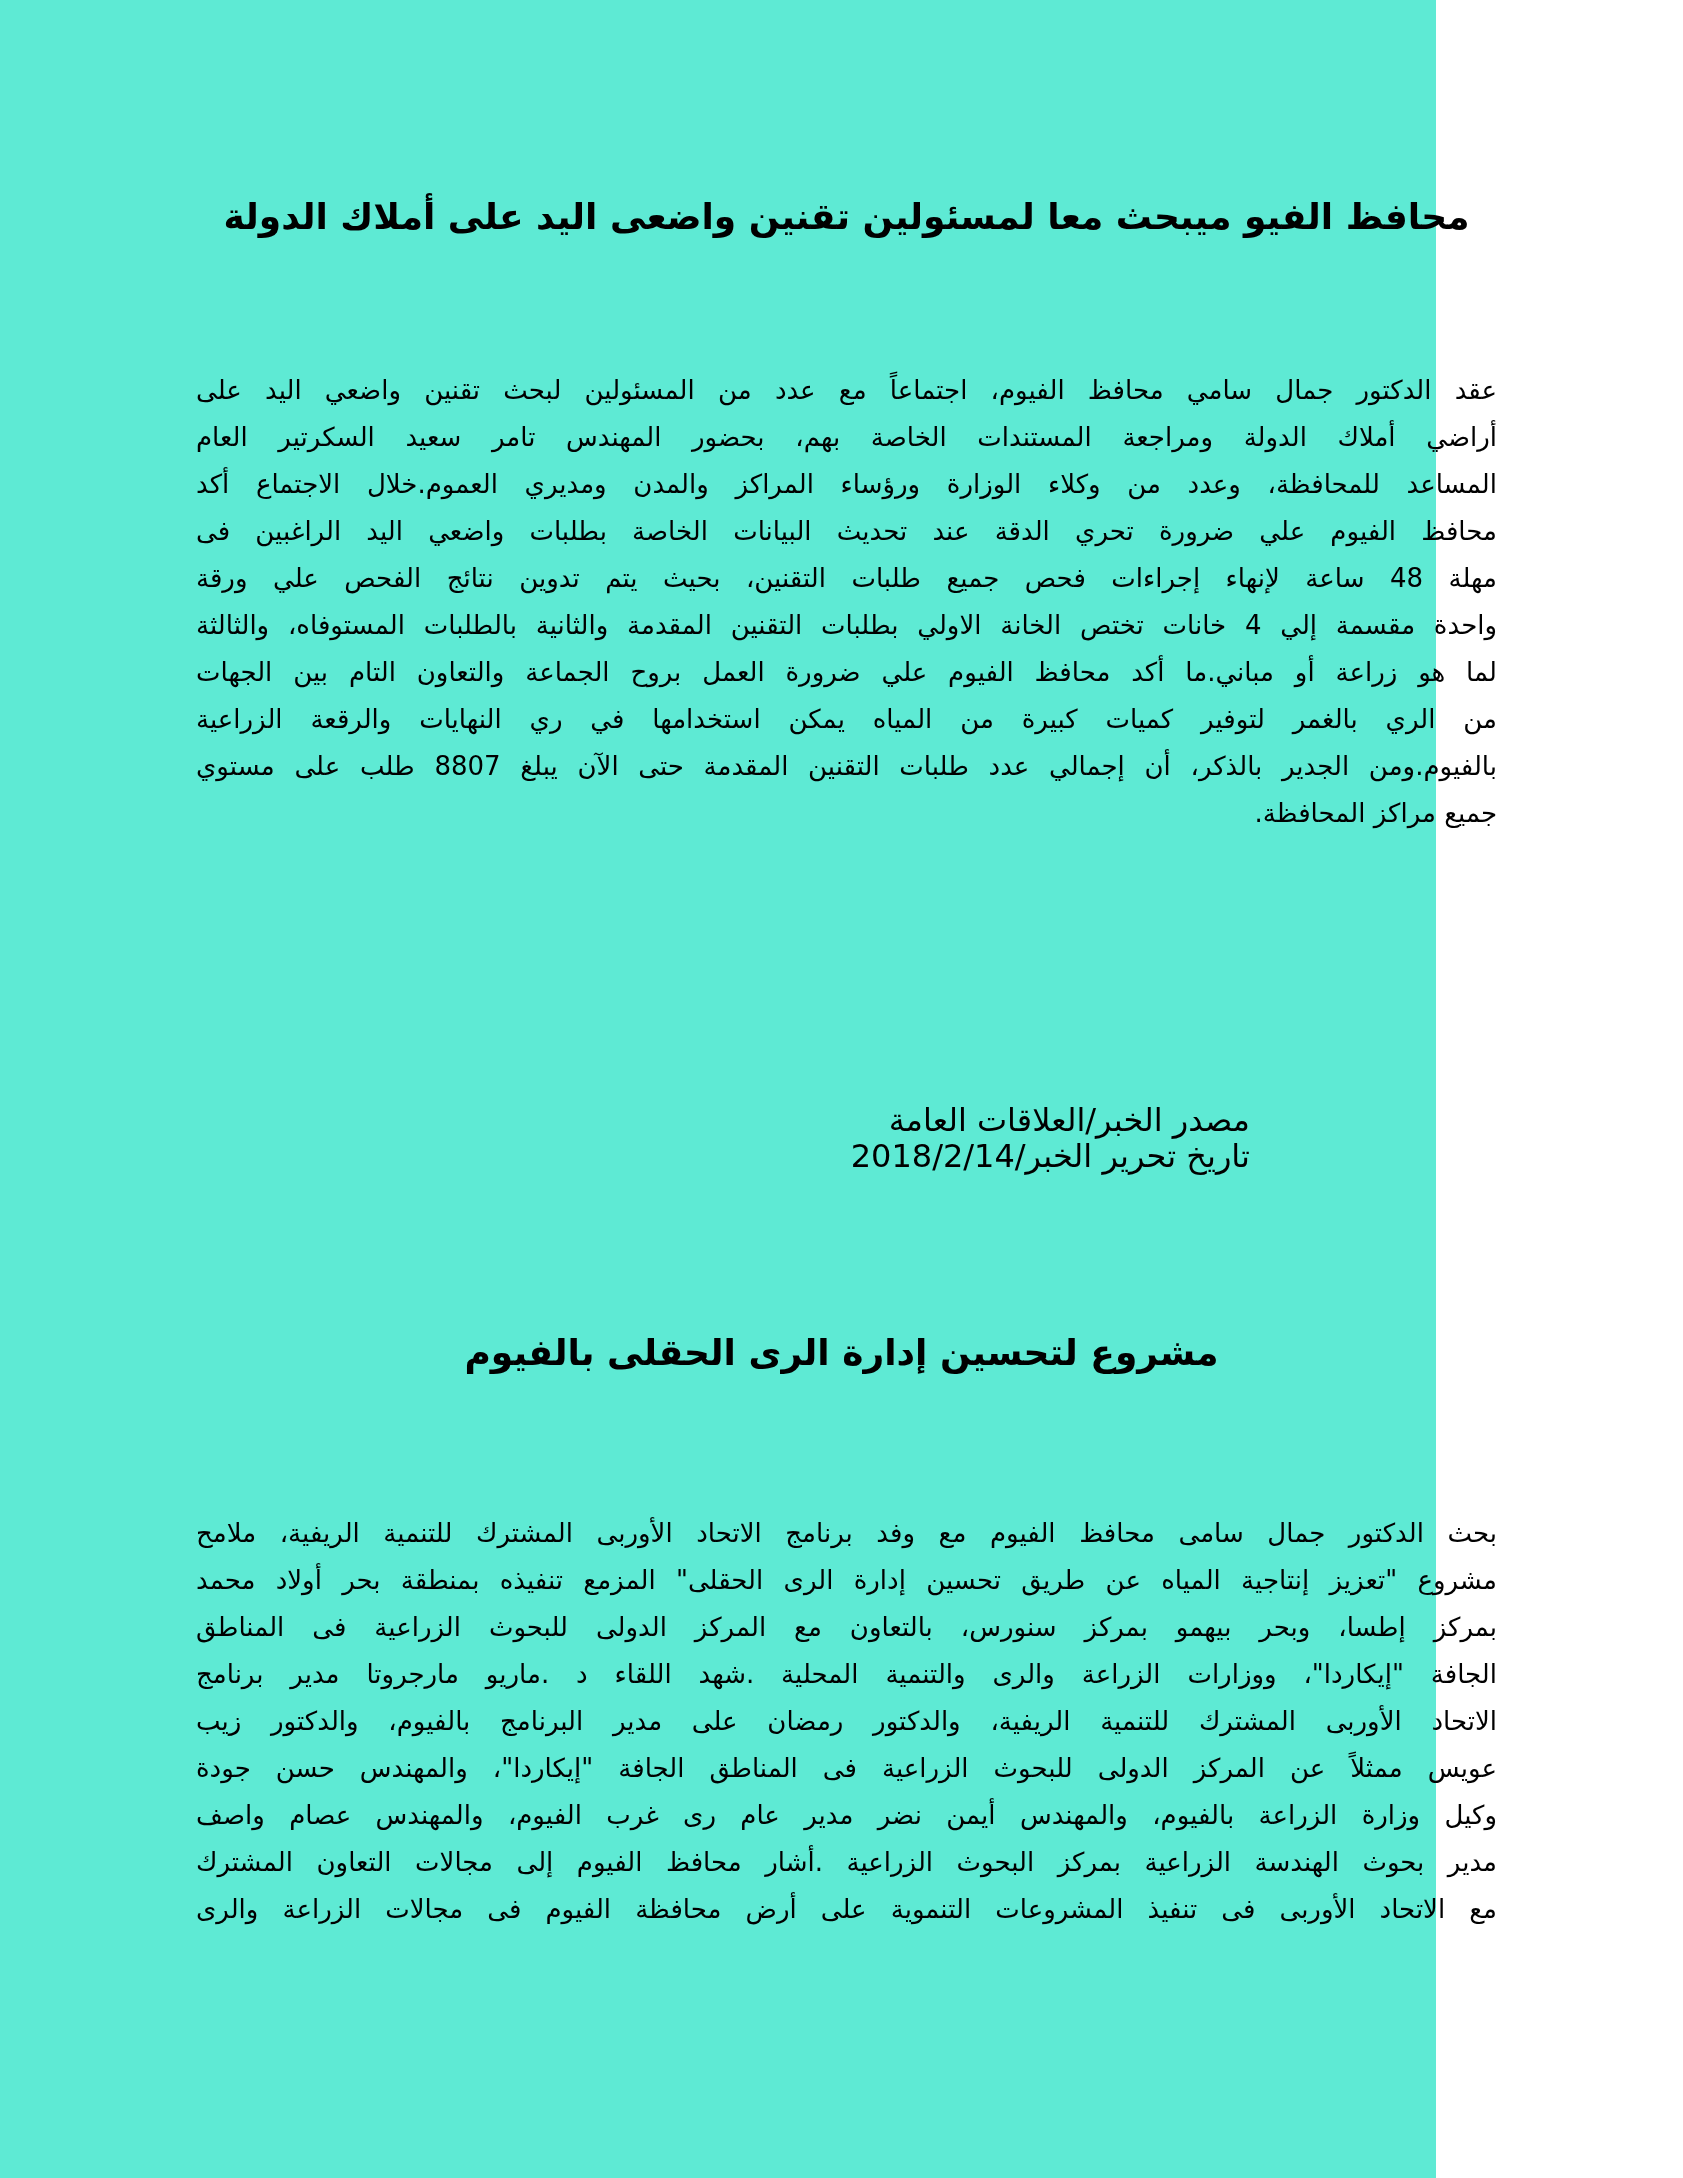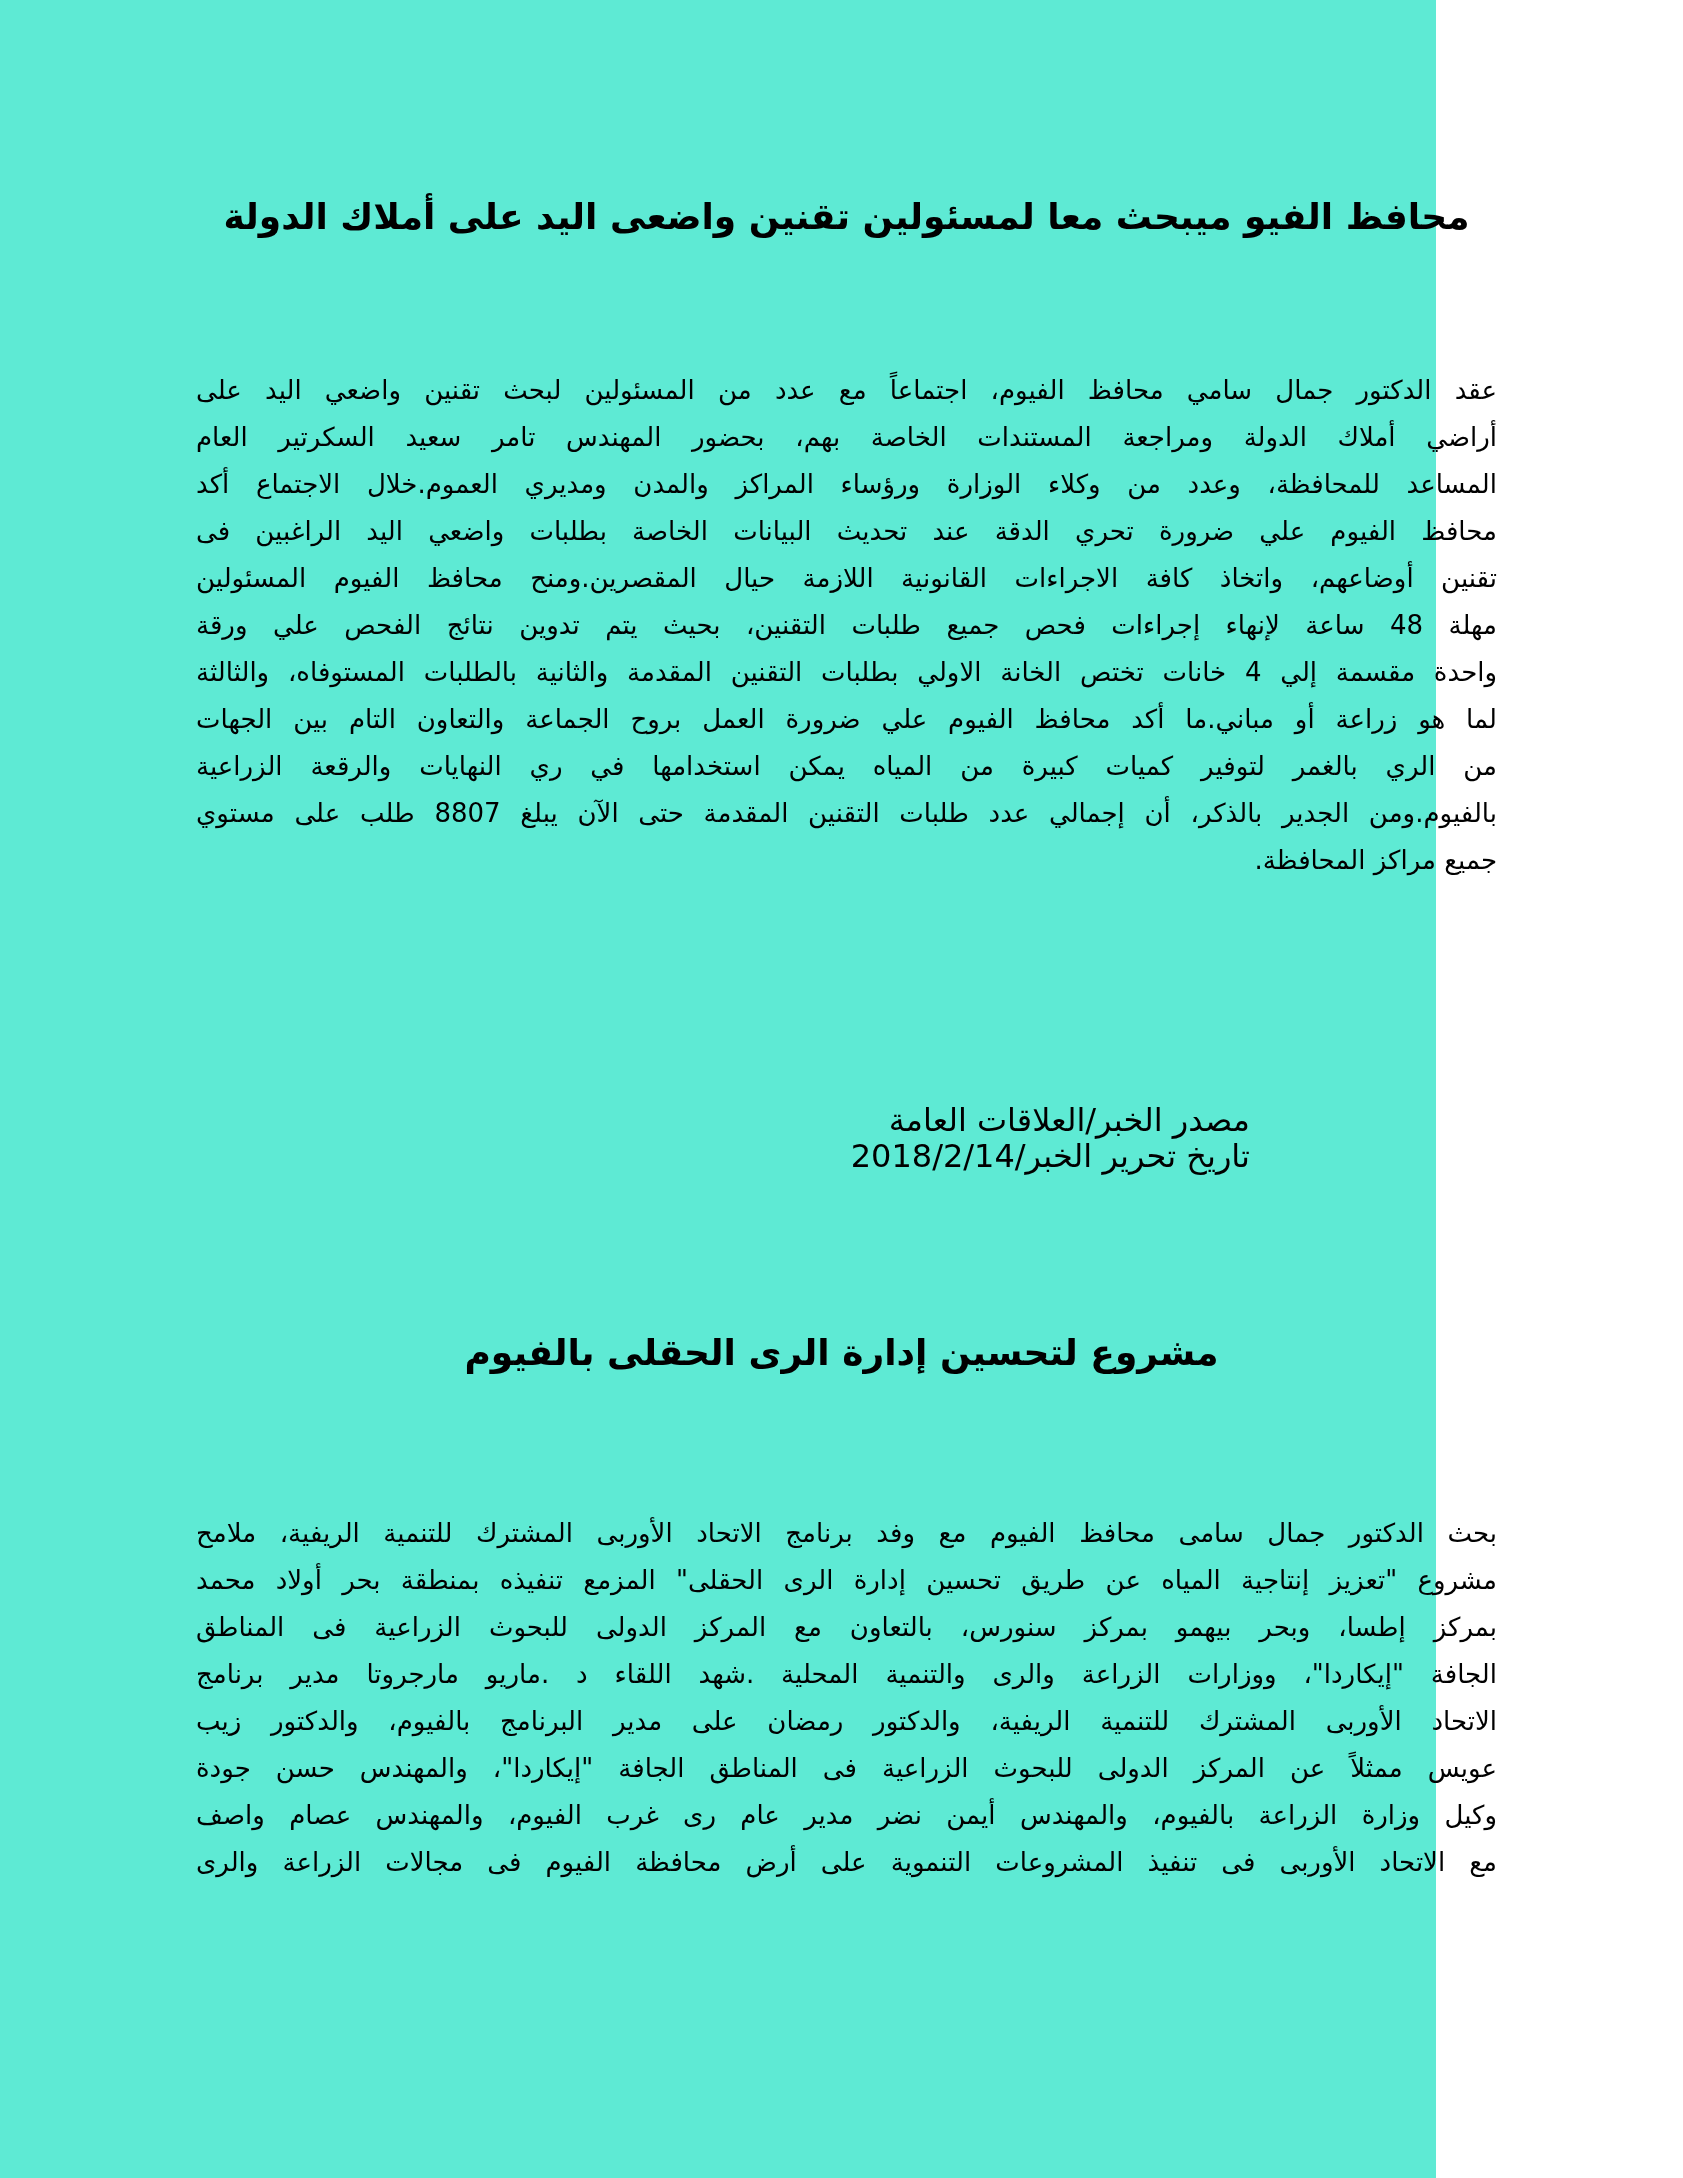--- a/index.html
+++ b/index.html
@@ -32,21 +32,20 @@
 
 <div class="page">
 
   <div class="title title1">محافظ الفيو ميبحث معا لمسئولين تقنين واضعى اليد على أملاك الدولة</div>
 
   <div class="para para1">
     <span class="line">عقد الدكتور جمال سامي محافظ الفيوم، اجتماعاً مع عدد من المسئولين لبحث تقنين واضعي اليد على</span>
     <span class="line">أراضي أملاك الدولة ومراجعة المستندات الخاصة بهم، بحضور المهندس تامر سعيد السكرتير العام</span>
     <span class="line">المساعد للمحافظة، وعدد من وكلاء الوزارة ورؤساء المراكز والمدن ومديري العموم.خلال الاجتماع أكد</span>
     <span class="line">محافظ الفيوم علي ضرورة تحري الدقة عند تحديث البيانات الخاصة بطلبات واضعي اليد الراغبين فى</span>
-    <span class="line">تقنين أوضاعهم، واتخاذ كافة الاجراءات القانونية اللازمة حيال المقصرين.ومنح محافظ الفيوم المسئولين</span>
     <span class="line">مهلة 48 ساعة لإنهاء إجراءات فحص جميع طلبات التقنين، بحيث يتم تدوين نتائج الفحص علي ورقة</span>
     <span class="line">واحدة مقسمة إلي 4 خانات تختص الخانة الاولي بطلبات التقنين المقدمة والثانية بالطلبات المستوفاه، والثالثة</span>
     <span class="line">لما هو زراعة أو مباني.ما أكد محافظ الفيوم علي ضرورة العمل بروح الجماعة والتعاون التام بين الجهات</span>
     <span class="line">من الري بالغمر لتوفير كميات كبيرة من المياه يمكن استخدامها في ري النهايات والرقعة الزراعية</span>
     <span class="line">بالفيوم.ومن الجدير بالذكر، أن إجمالي عدد طلبات التقنين المقدمة حتى الآن يبلغ 8807 طلب على مستوي</span>
     <span class="line last">جميع مراكز المحافظة.</span>
   </div>
 
   <div class="meta meta1">مصدر الخبر/العلاقات العامة</div>
   <div class="meta meta2">تاريخ تحرير الخبر/2018/2/14</div>
@@ -54,17 +53,18 @@
   <div class="title title2">مشروع لتحسين إدارة الرى الحقلى بالفيوم</div>
 
   <div class="para para2">
     <span class="line">بحث الدكتور جمال سامى محافظ الفيوم مع وفد برنامج الاتحاد الأوربى المشترك للتنمية الريفية، ملامح</span>
     <span class="line">مشروع "تعزيز إنتاجية المياه عن طريق تحسين إدارة الرى الحقلى" المزمع تنفيذه بمنطقة بحر أولاد محمد</span>
     <span class="line">بمركز إطسا، وبحر بيهمو بمركز سنورس، بالتعاون مع المركز الدولى للبحوث الزراعية فى المناطق</span>
     <span class="line">الجافة "إيكاردا"، ووزارات الزراعة والرى والتنمية المحلية .شهد اللقاء د .ماريو مارجروتا مدير برنامج</span>
     <span class="line">الاتحاد الأوربى المشترك للتنمية الريفية، والدكتور رمضان على مدير البرنامج بالفيوم، والدكتور زيب</span>
     <span class="line">عويس ممثلاً عن المركز الدولى للبحوث الزراعية فى المناطق الجافة "إيكاردا"، والمهندس حسن جودة</span>
     <span class="line">وكيل وزارة الزراعة بالفيوم، والمهندس أيمن نضر مدير عام رى غرب الفيوم، والمهندس عصام واصف</span>
+    <span class="line">مدير بحوث الهندسة الزراعية بمركز البحوث الزراعية .أشار محافظ الفيوم إلى مجالات التعاون المشترك</span>
     <span class="line">مع الاتحاد الأوربى فى تنفيذ المشروعات التنموية على أرض محافظة الفيوم فى مجالات الزراعة والرى</span>
   </div>
 
 </div>
 
 
 </body></html>

